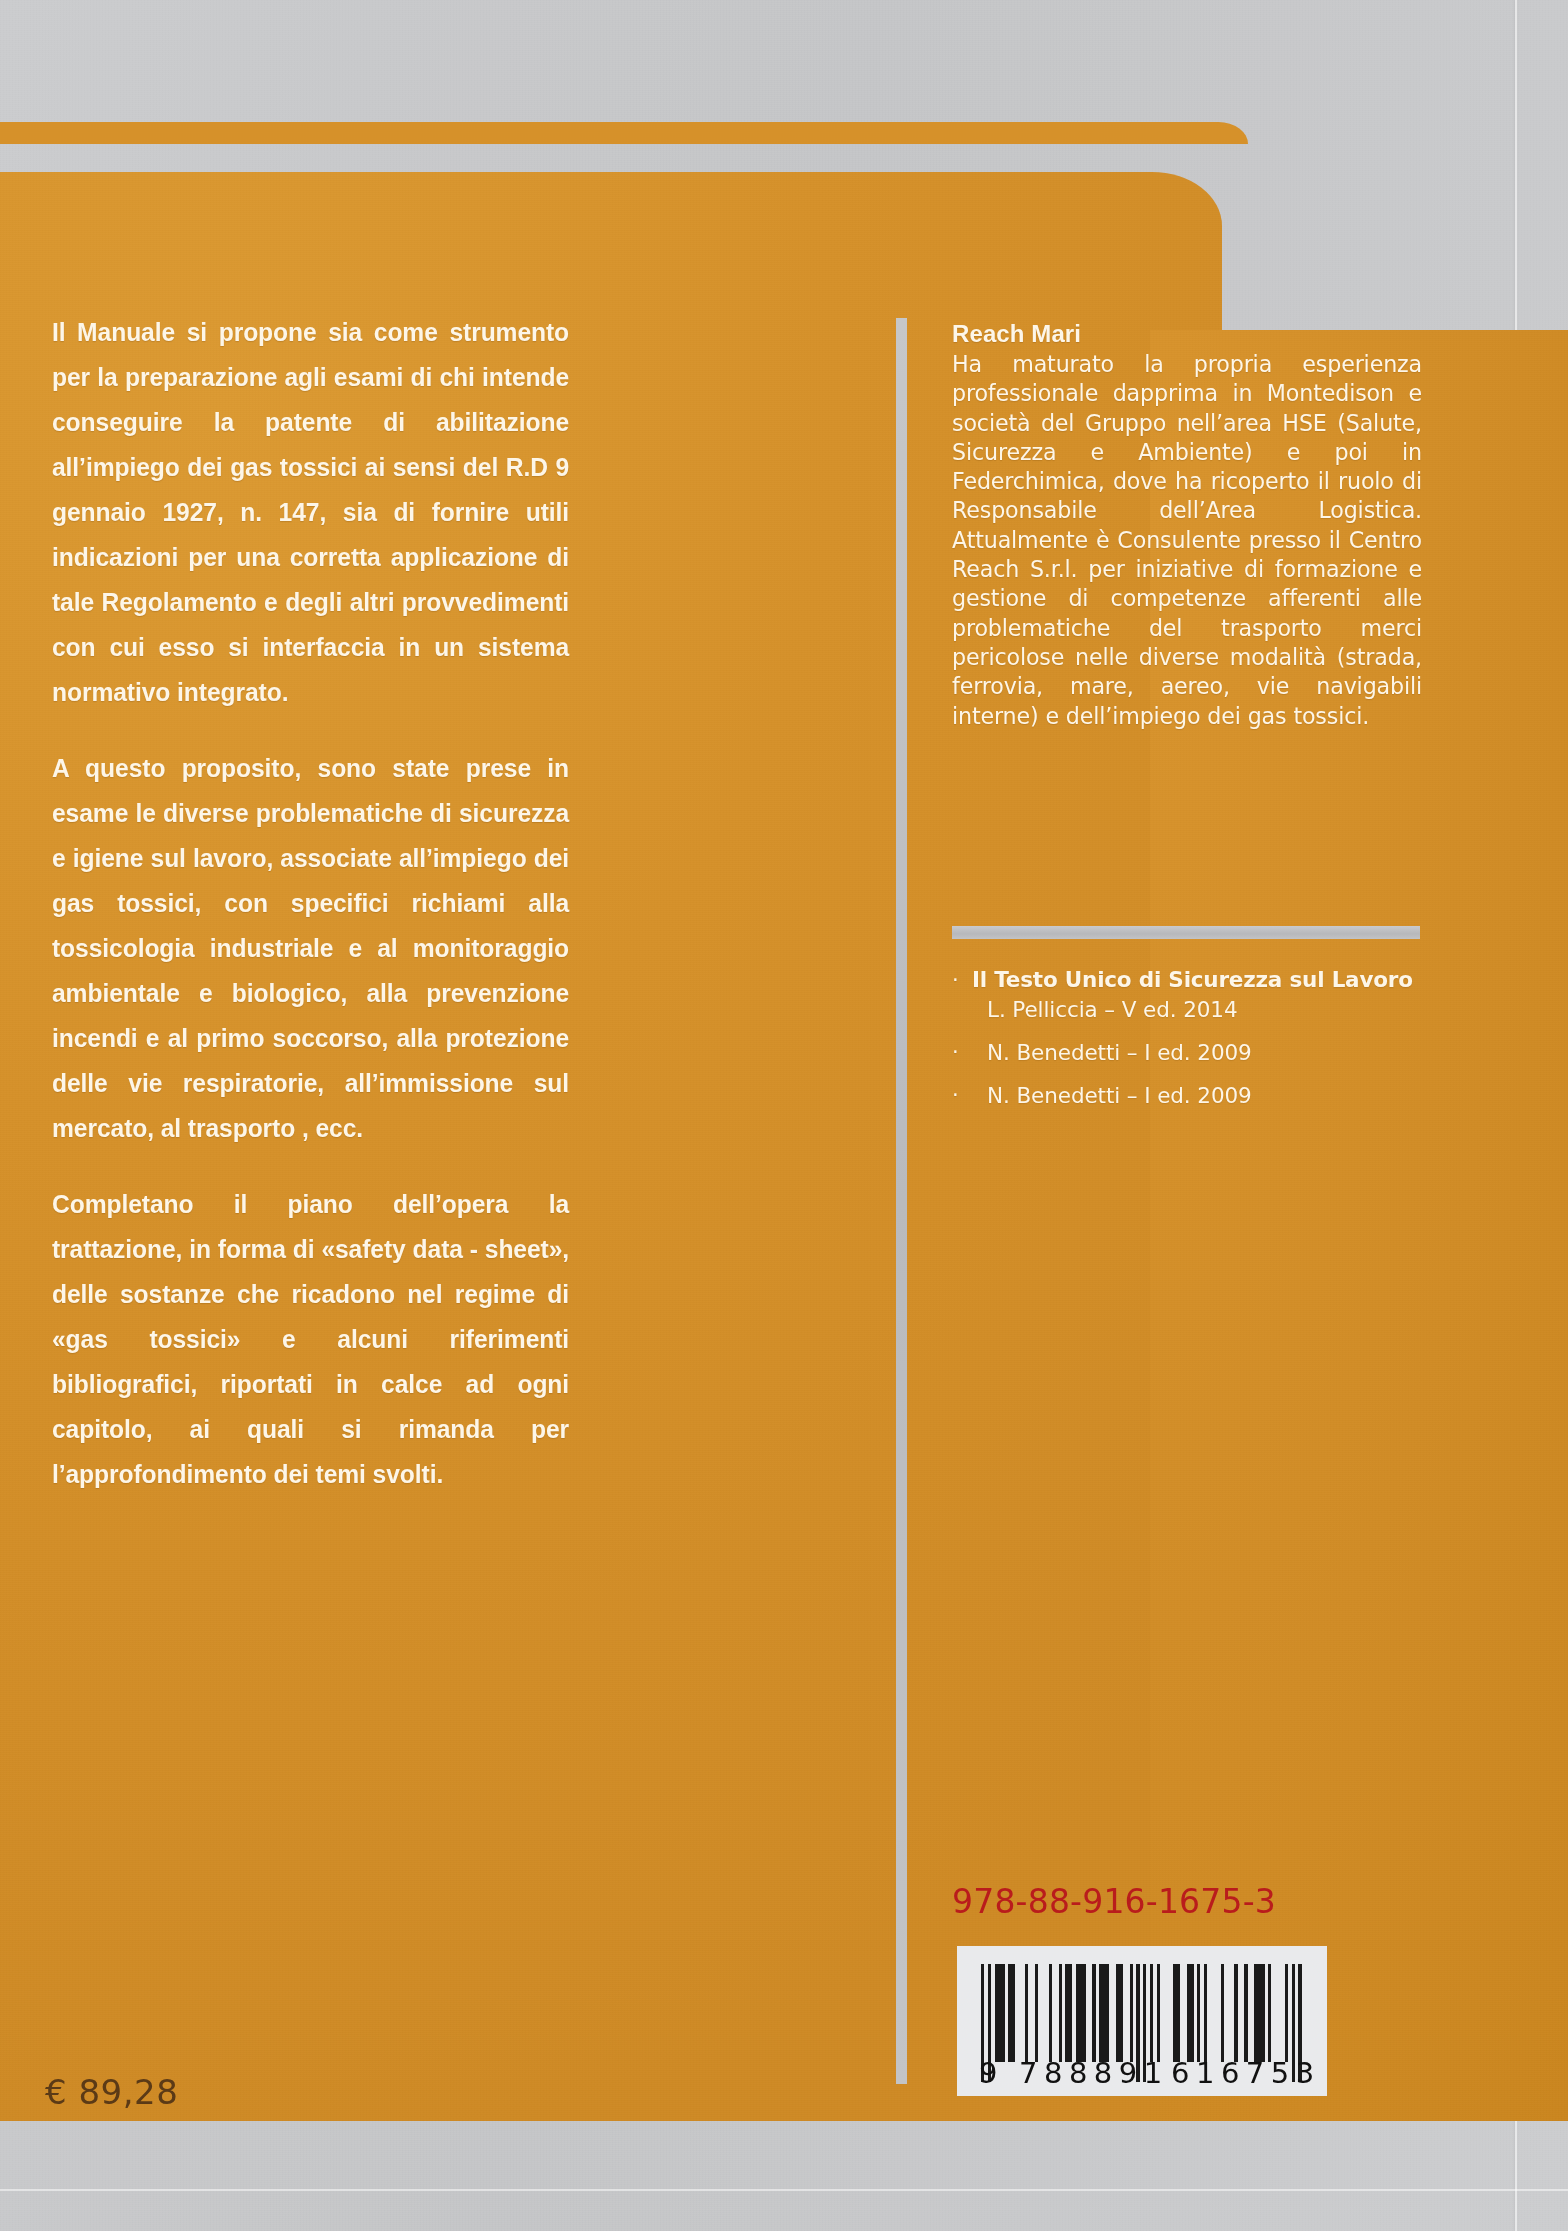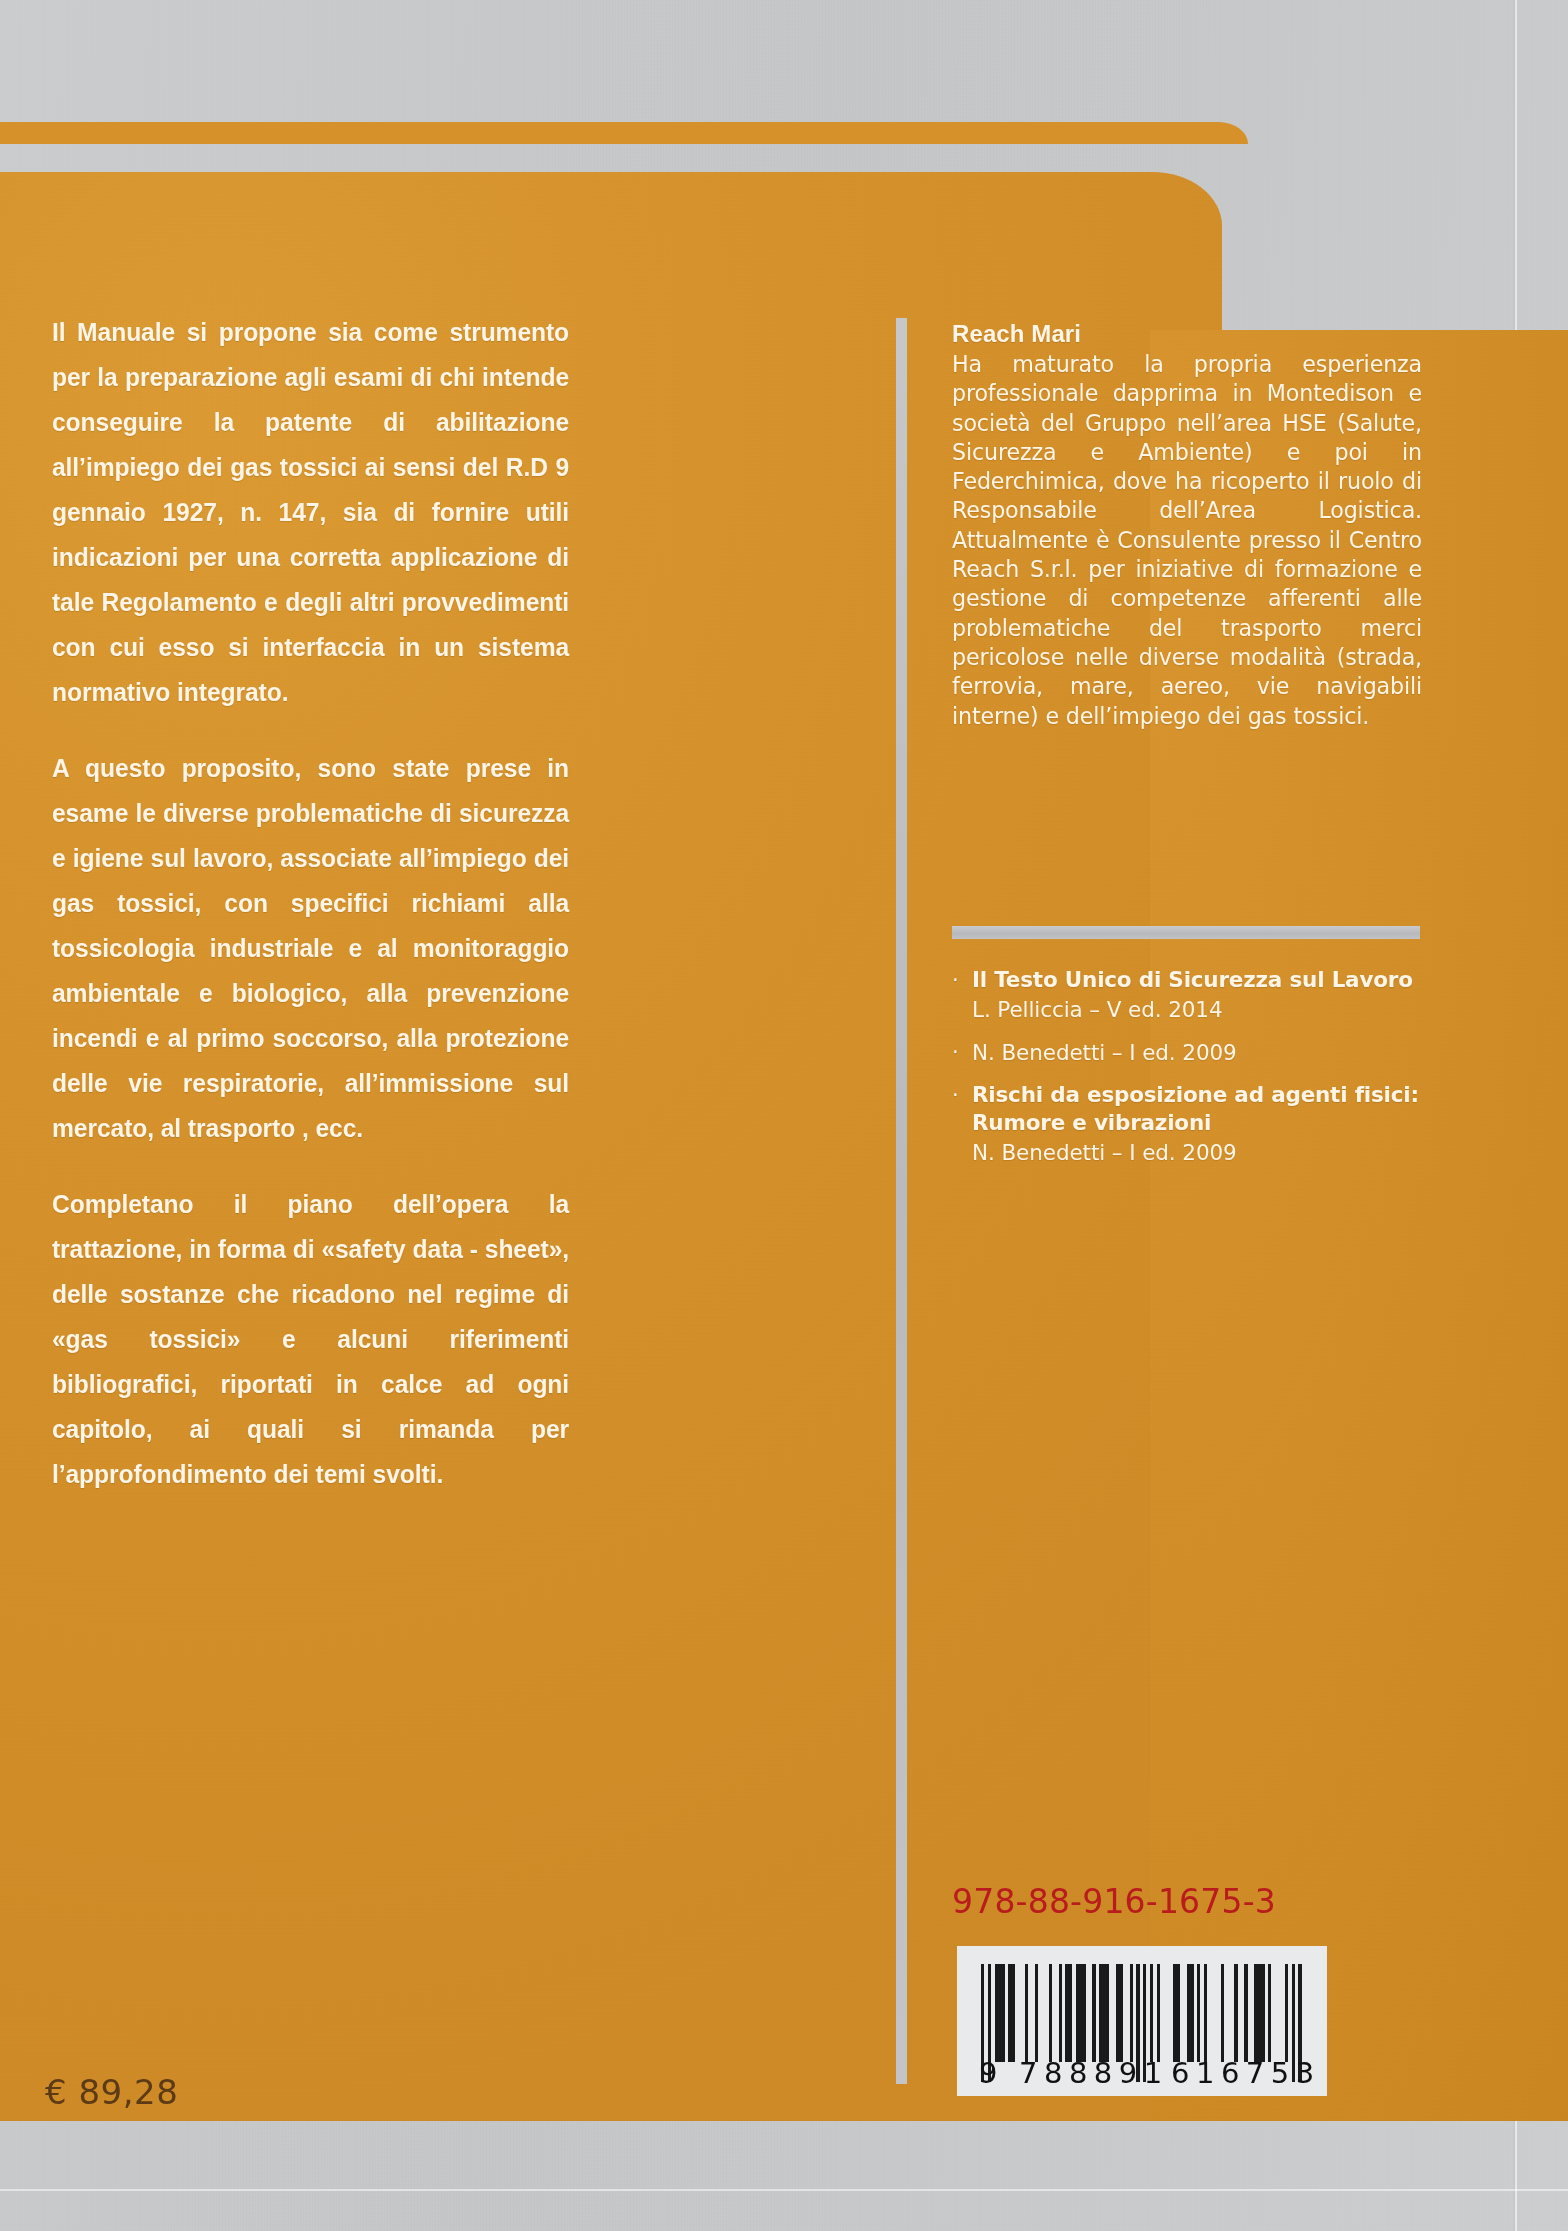--- a/index.html
+++ b/index.html
@@ -217,20 +217,21 @@
     line-height: 28.5px;
     letter-spacing: -.2px;
     text-shadow: 0 1px 1px rgba(120,70,10,.25);
   }
   .volume-meta {
     font-weight: 400;
     font-size: 21.5px;
     line-height: 29px;
     letter-spacing: -.1px;
     text-shadow: 0 1px 1px rgba(120,70,10,.2);
+    margin-left: 15px;
   }
 
   
   .isbn-text {
     position: absolute;
     left: 952px;
     top: 1882px;
     font-family: "DejaVu Sans", sans-serif;
     font-size: 33px;
     letter-spacing: .2px;
@@ -334,21 +335,20 @@
     <div class="volume-item">
       <div class="volume-bullet">·</div>
       <div class="volume-body">
         <div class="volume-meta">N. Benedetti – I ed. 2009</div>
       </div>
     </div>
 
     <div class="volume-item">
       <div class="volume-bullet">·</div>
       <div class="volume-body">
-        <div class="volume-title">Rischi da esposizione ad agenti fisici: Rumore e vibrazioni</div>
         <div class="volume-meta">N. Benedetti – I ed. 2009</div>
       </div>
     </div>
   </div>
 
   <div class="isbn-text">978-88-916-1675-3</div>
 
   <div class="barcode-box">
     <div class="barcode-bars" id="barcode-bars">
         <i class="tall" style="width:3.389px"></i>

